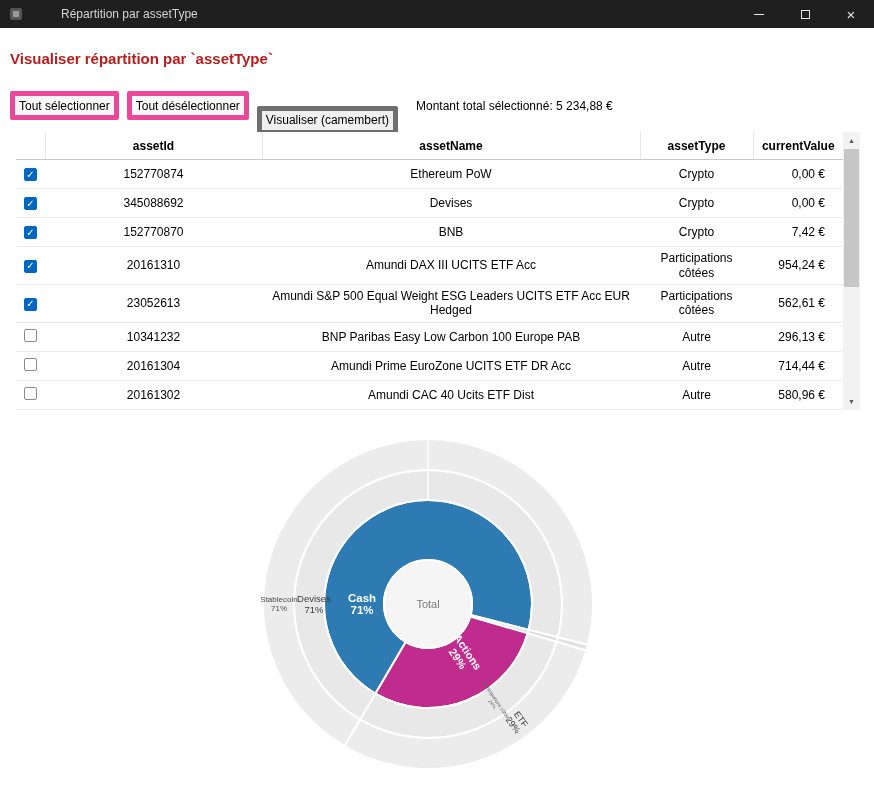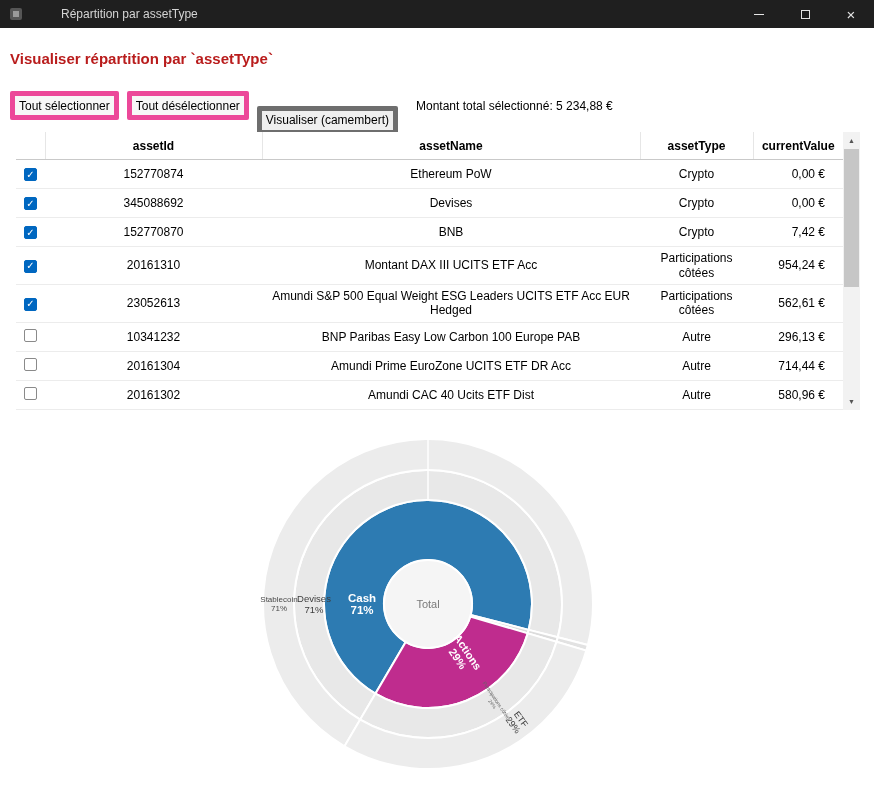--- a/index.html
+++ b/index.html
@@ -114,21 +114,21 @@
             <tr>
               <td class="c-check"><span class="cb on">✓</span></td>
               <td class="c-id">152770870</td>
               <td class="c-name">BNB</td>
               <td class="c-type">Crypto</td>
               <td class="c-val">7,42 €</td>
             </tr>
             <tr>
               <td class="c-check"><span class="cb on">✓</span></td>
               <td class="c-id">20161310</td>
-              <td class="c-name">Montant DAX III UCITS ETF Acc</td>
+              <td class="c-name">Amundi DAX III UCITS ETF Acc</td>
               <td class="c-type">Participations côtées</td>
               <td class="c-val">954,24 €</td>
             </tr>
             <tr>
               <td class="c-check"><span class="cb on">✓</span></td>
               <td class="c-id">23052613</td>
               <td class="c-name">Amundi S&amp;P 500 Equal Weight ESG Leaders UCITS ETF Acc EUR Hedged</td>
               <td class="c-type">Participations côtées</td>
               <td class="c-val">562,61 €</td>
             </tr>

